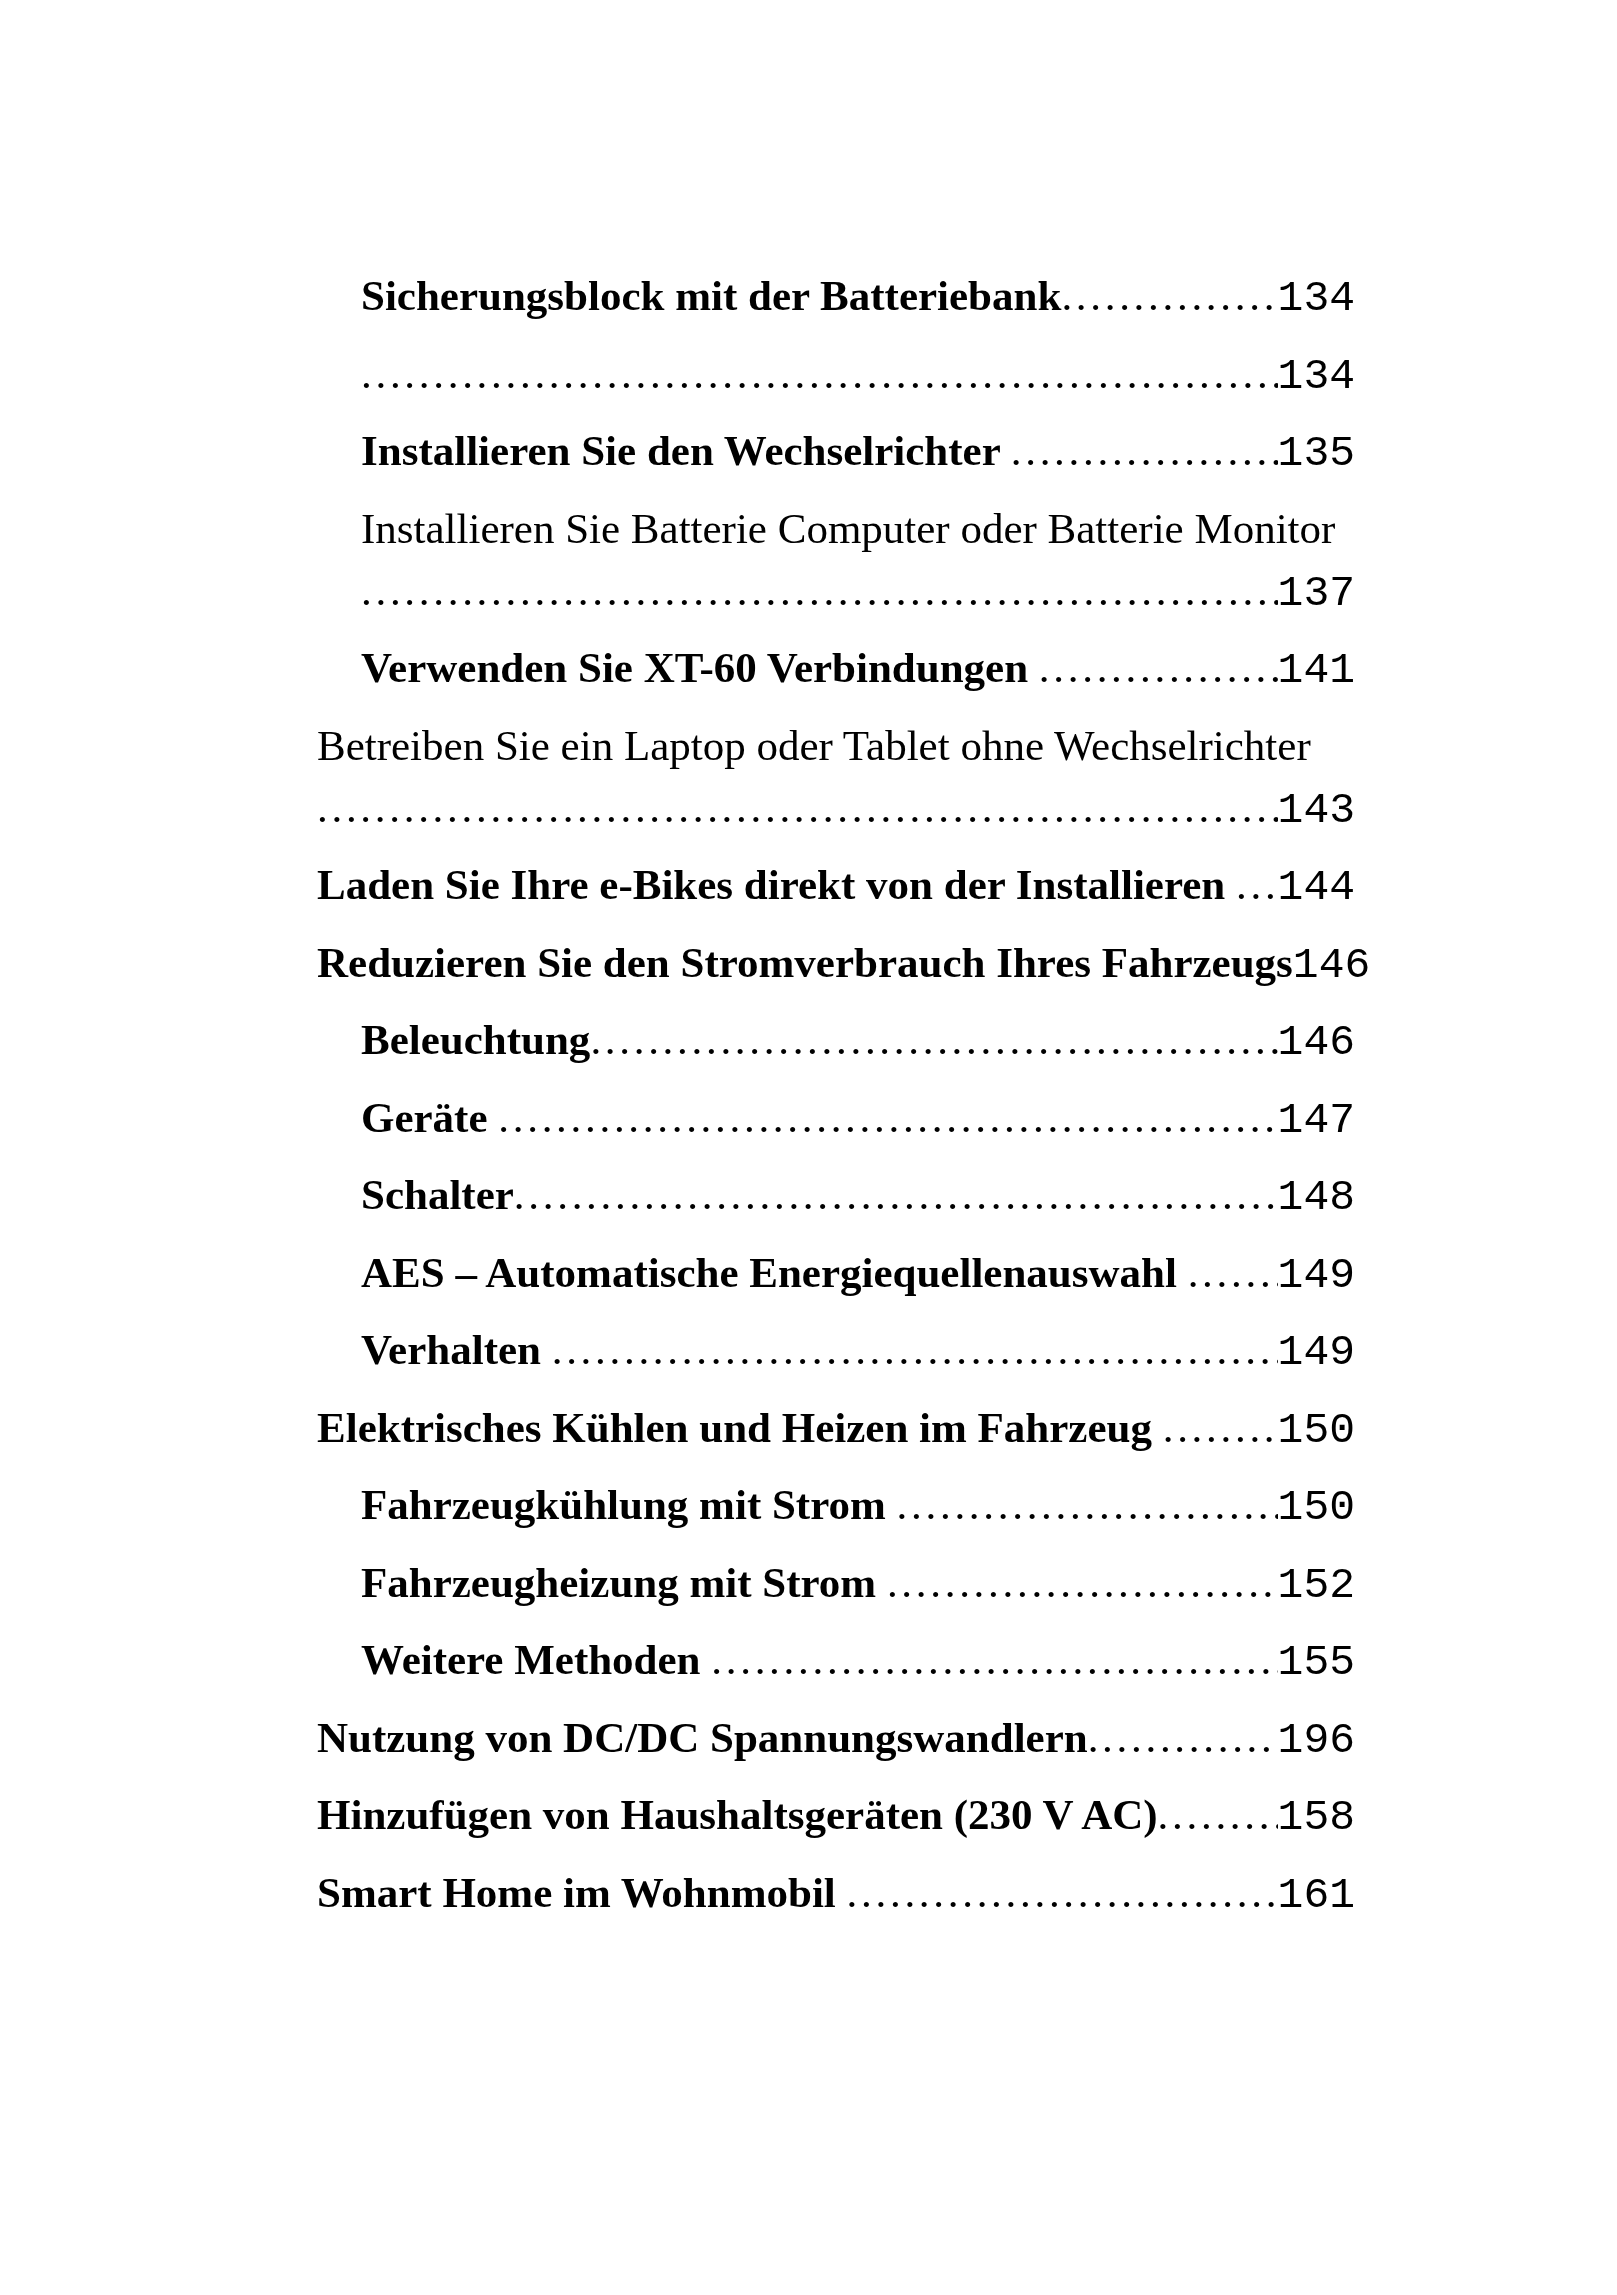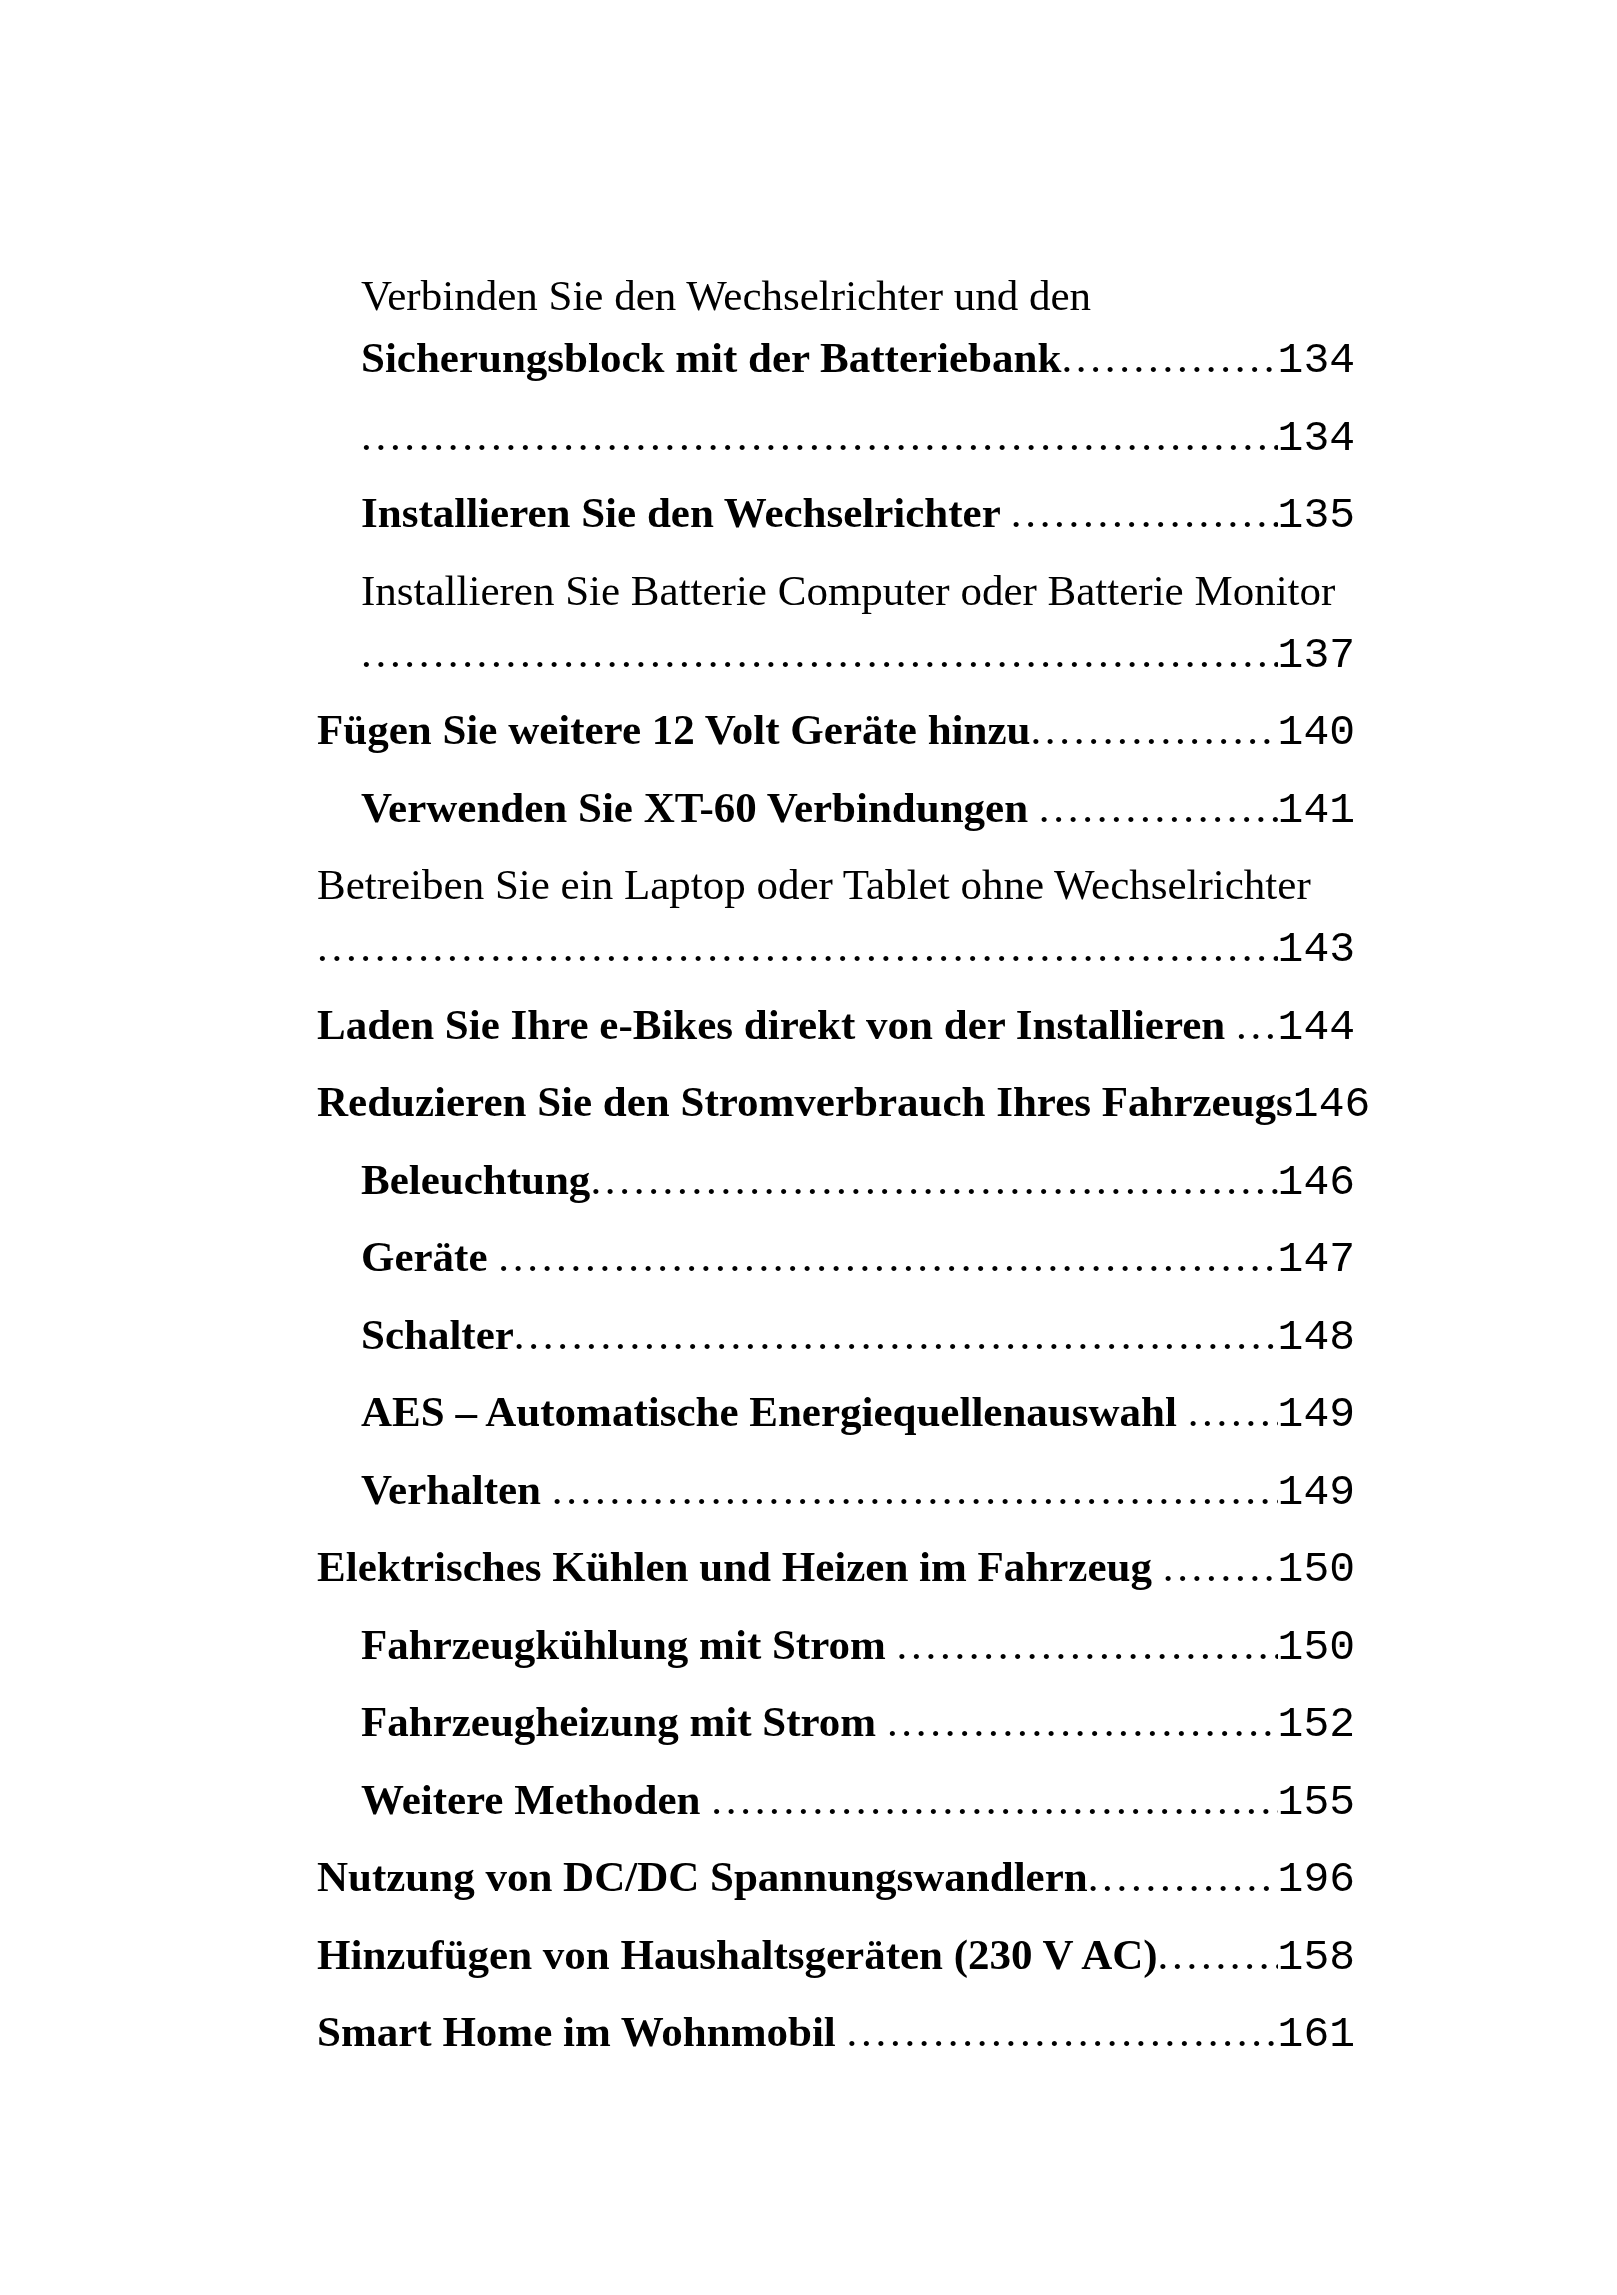--- a/index.html
+++ b/index.html
@@ -40,35 +40,31 @@
   .toc-dots::after {
     content: "..........................................................................................................................................................";
   }
   .toc-page { flex: 0 0 auto; white-space: pre; font-family: Liberation Mono, monospace; }
 </style>
 </head>
 <body>
 
 <div class="toc">
     <div class="toc-entry level-2">
-      <div class="toc-line">Verbinden Sie den Wechselrichter und den</div>
       <div class="toc-line toc-line-last"><span class="toc-title">Sicherungsblock mit der Batteriebank</span><span class="toc-dots"></span><span class="toc-page">134</span></div>
     </div>
     <div class="toc-entry level-2">
       <div class="toc-line toc-line-last"><span class="toc-dots"></span><span class="toc-page">134</span></div>
     </div>
     <div class="toc-entry level-2">
       <div class="toc-line toc-line-last"><span class="toc-title">Installieren Sie den Wechselrichter </span><span class="toc-dots"></span><span class="toc-page">135</span></div>
     </div>
     <div class="toc-entry level-2">
       <div class="toc-line">Installieren Sie Batterie Computer oder Batterie Monitor</div>
       <div class="toc-line toc-line-last"><span class="toc-title"></span><span class="toc-dots"></span><span class="toc-page">137</span></div>
-    </div>
-    <div class="toc-entry level-1">
-      <div class="toc-line toc-line-last"><span class="toc-title">Fügen Sie weitere 12 Volt Geräte hinzu</span><span class="toc-dots"></span><span class="toc-page">140</span></div>
     </div>
     <div class="toc-entry level-2">
       <div class="toc-line toc-line-last"><span class="toc-title">Verwenden Sie XT-60 Verbindungen </span><span class="toc-dots"></span><span class="toc-page">141</span></div>
     </div>
     <div class="toc-entry level-1">
       <div class="toc-line">Betreiben Sie ein Laptop oder Tablet ohne Wechselrichter</div>
       <div class="toc-line toc-line-last"><span class="toc-title"></span><span class="toc-dots"></span><span class="toc-page">143</span></div>
     </div>
     <div class="toc-entry level-1">
       <div class="toc-line toc-line-last"><span class="toc-title">Laden Sie Ihre e-Bikes direkt von der Installieren </span><span class="toc-dots"></span><span class="toc-page">144</span></div>

